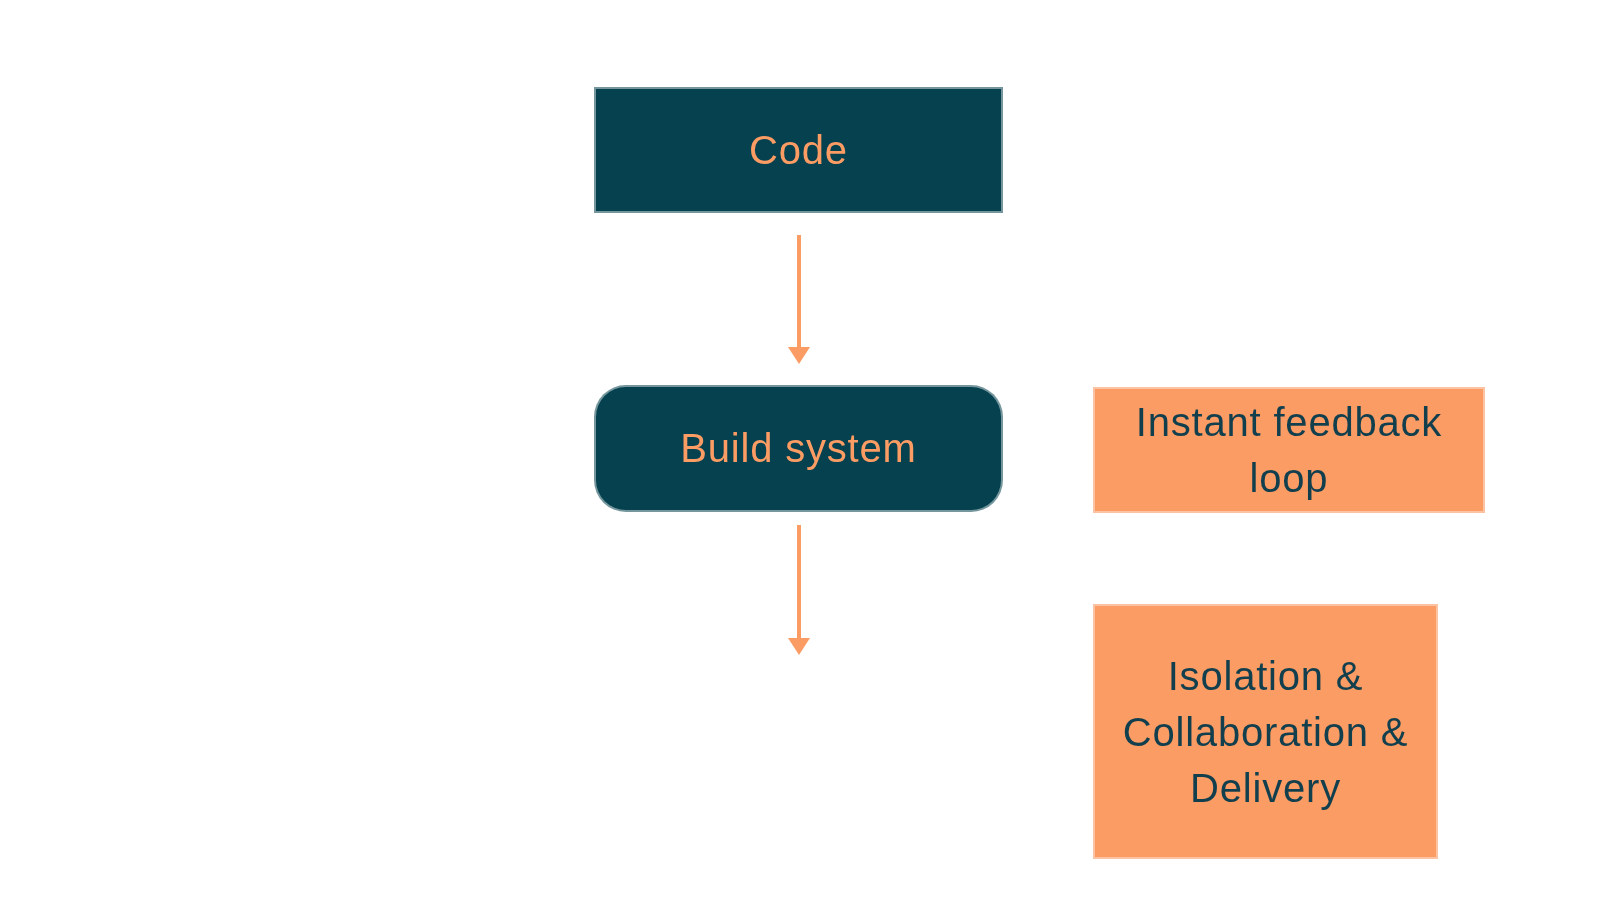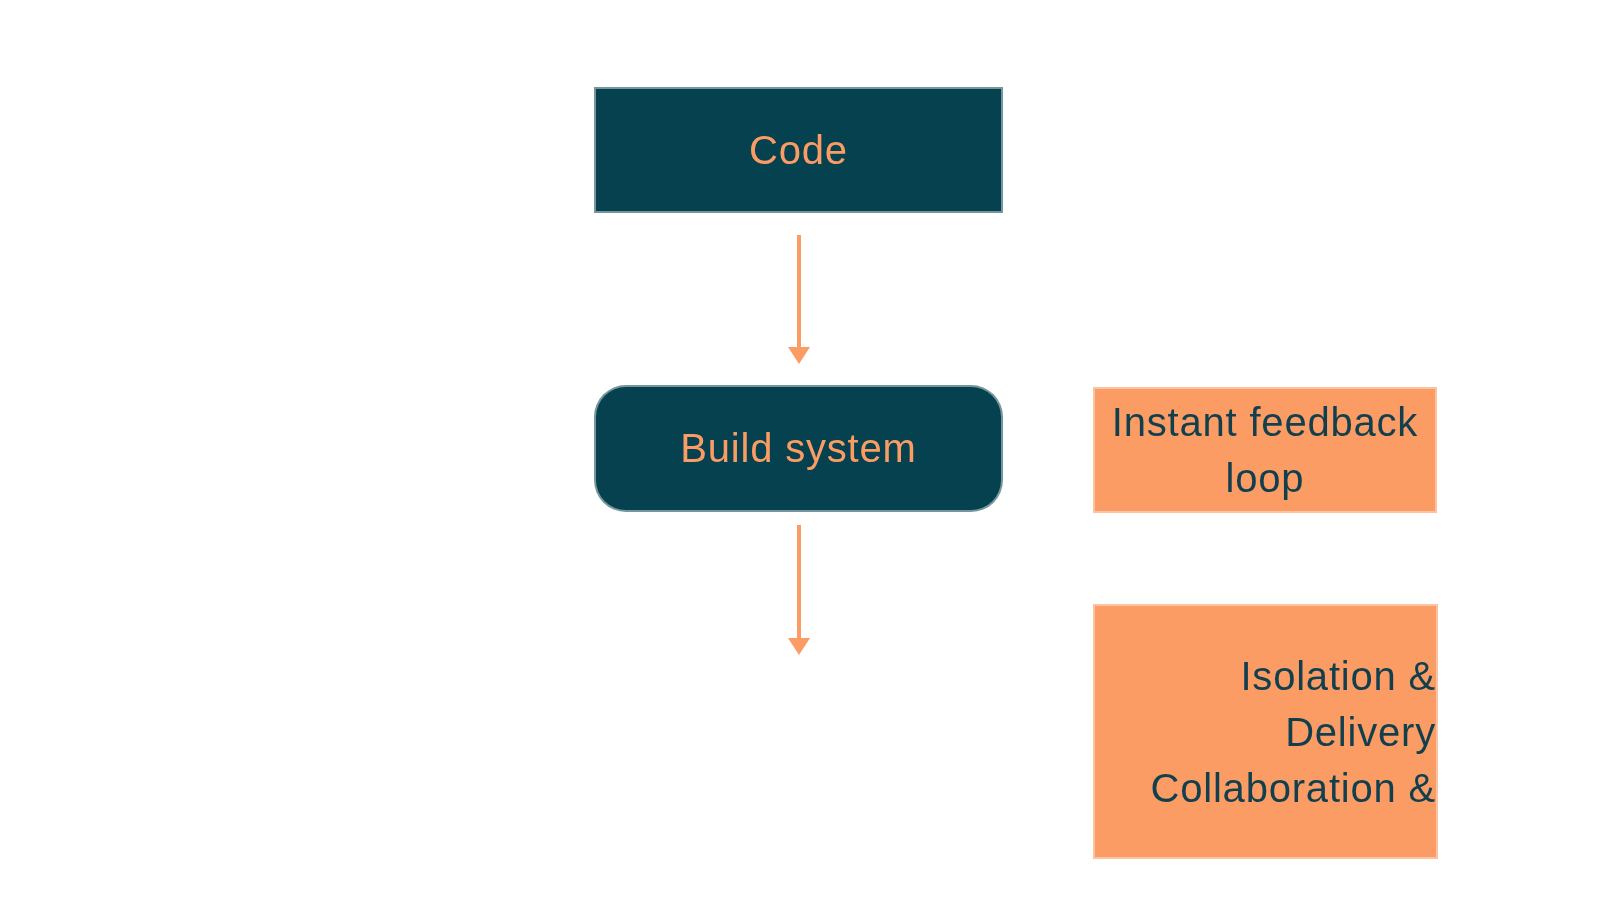--- a/index.html
+++ b/index.html
@@ -37,22 +37,22 @@
     align-items: center;
     justify-content: center;
     background: var(--annotation-fill, #fb9c64);
     border: 2px solid rgba(255, 255, 255, 0.4);
     color: var(--annotation-text, #123f4e);
     font-size: 40px;
     line-height: 56px;
     letter-spacing: 0.8px;
     text-align: center;
   }
-  #annotation-feedback  { left: 1093px; top: 387px; width: 344px; height: 126px; }
-  #annotation-isolation { left: 1093px; top: 604px; width: 345px; height: 255px; align-items: flex-end; }
+  #annotation-feedback  { left: 1093px; top: 387px; width: 392px; height: 126px; }
+  #annotation-isolation { left: 1093px; top: 604px; width: 345px; height: 255px; }
 
   .arrow {
     position: absolute;
     display: flex;
     flex-direction: column;
     align-items: center;
   }
   .arrow-stem {
     width: 4px;
     flex: 1 1 auto;
@@ -92,17 +92,17 @@
   </div>
 
 
   <div class="annotation" id="annotation-feedback">
     <div class="annotation-line">Instant feedback</div>
     <div class="annotation-line">loop</div>
   </div>
 
   <div class="annotation" id="annotation-isolation">
     <div class="annotation-line">Isolation &amp;</div>
+    <div class="annotation-line">Collaboration &amp;</div>
     <div class="annotation-line">Delivery</div>
-    <div class="annotation-line">Collaboration &amp;</div>
   </div>
 
 </div>
 
 </body></html>

